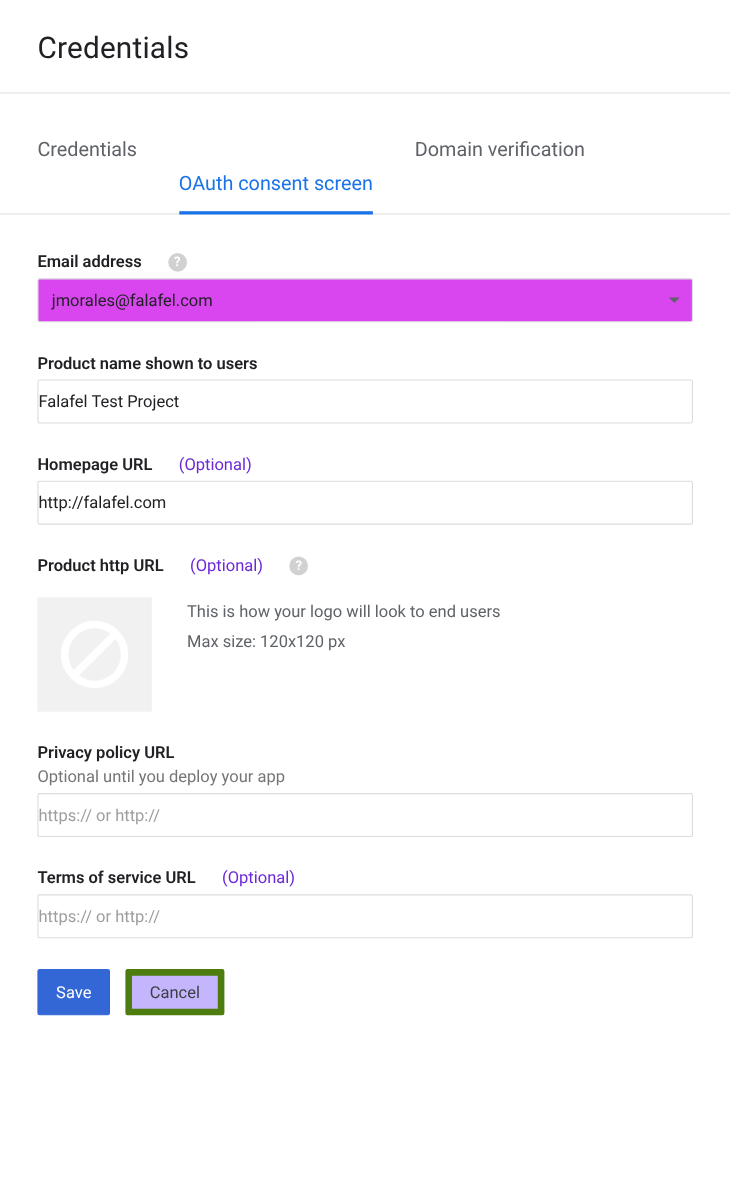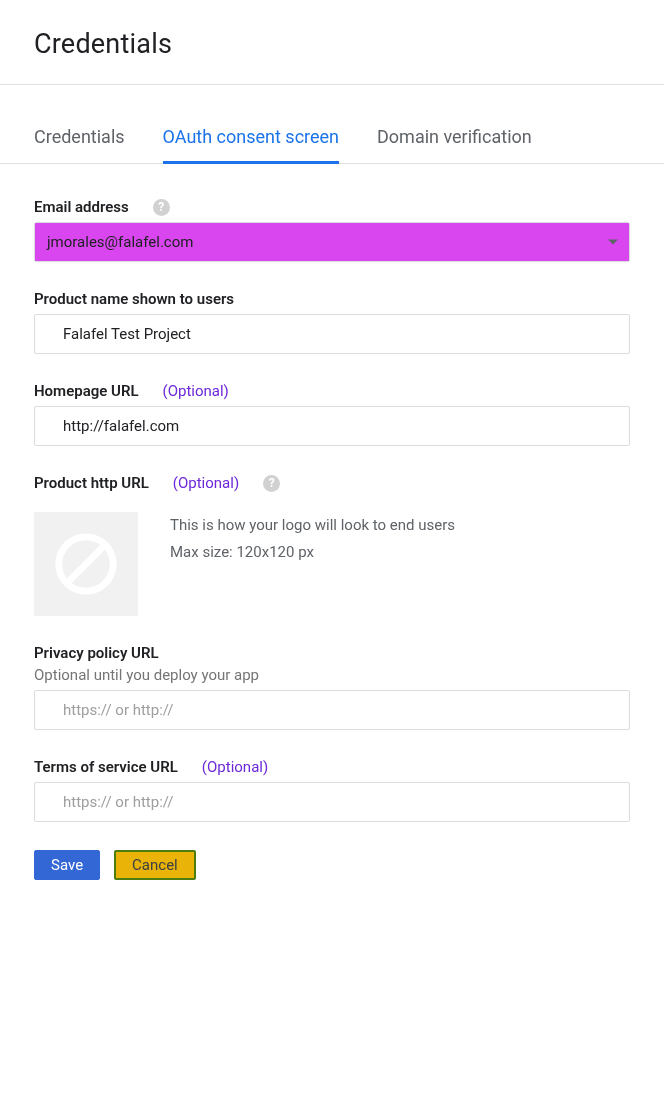--- a/index.html
+++ b/index.html
@@ -37,20 +37,21 @@
       font-size: 18px;
       color: #5f6368;
       cursor: pointer;
       border-bottom: 3px solid transparent;
       position: relative;
       top: 1px;
     }
     .tab.active {
       color: #1a73e8;
       border-bottom: 3px solid #1a73e8;
+      margin-top: 31px;
     }
     .form {
       padding: 34px 34px 40px 34px;
     }
     .field-group {
       margin-bottom: 28px;
     }
     .field-label-row {
       display: flex;
       align-items: center;
@@ -112,21 +113,21 @@
       border-left: 5px solid transparent;
       border-right: 5px solid transparent;
       border-top: 5px solid #5f6368;
       pointer-events: none;
     }
     .text-input {
       width: 100%;
       height: 40px;
       border: 1px solid #dadce0;
       border-radius: 2px;
-      padding: 0 28px;
+      padding: 0 0;
       font-size: 15px;
       color: #202124;
       outline: none;
       font-family: inherit;
     }
     .text-input::placeholder {
       color: #9e9e9e;
     }
     .logo-row {
       display: flex;
@@ -151,35 +152,35 @@
       color: #5f6368;
       line-height: 1.8;
     }
     .button-row {
       display: flex;
       gap: 14px;
       margin-top: 8px;
     }
     .btn {
       font-size: 15px;
-      height: 30px;
+      height: 42px;
       padding: 0 16px;
       border-radius: 2px;
       cursor: pointer;
       font-family: inherit;
     }
     .btn-primary {
       background: #3367d6;
       color: #fff;
       border: 1px solid #3367d6;
     }
     .btn-secondary {
-      background: #eab308;
+      background: #c4b5fd;
       color: #3c4043;
-      border: 2px solid #4d7c0f;
+      border: 6px solid #4d7c0f;
     }
   </style>
 </head>
 <body>
 
 <div class="page-header">
   <h1 class="page-title">Credentials</h1>
 </div>
 <div class="divider"></div>
 

